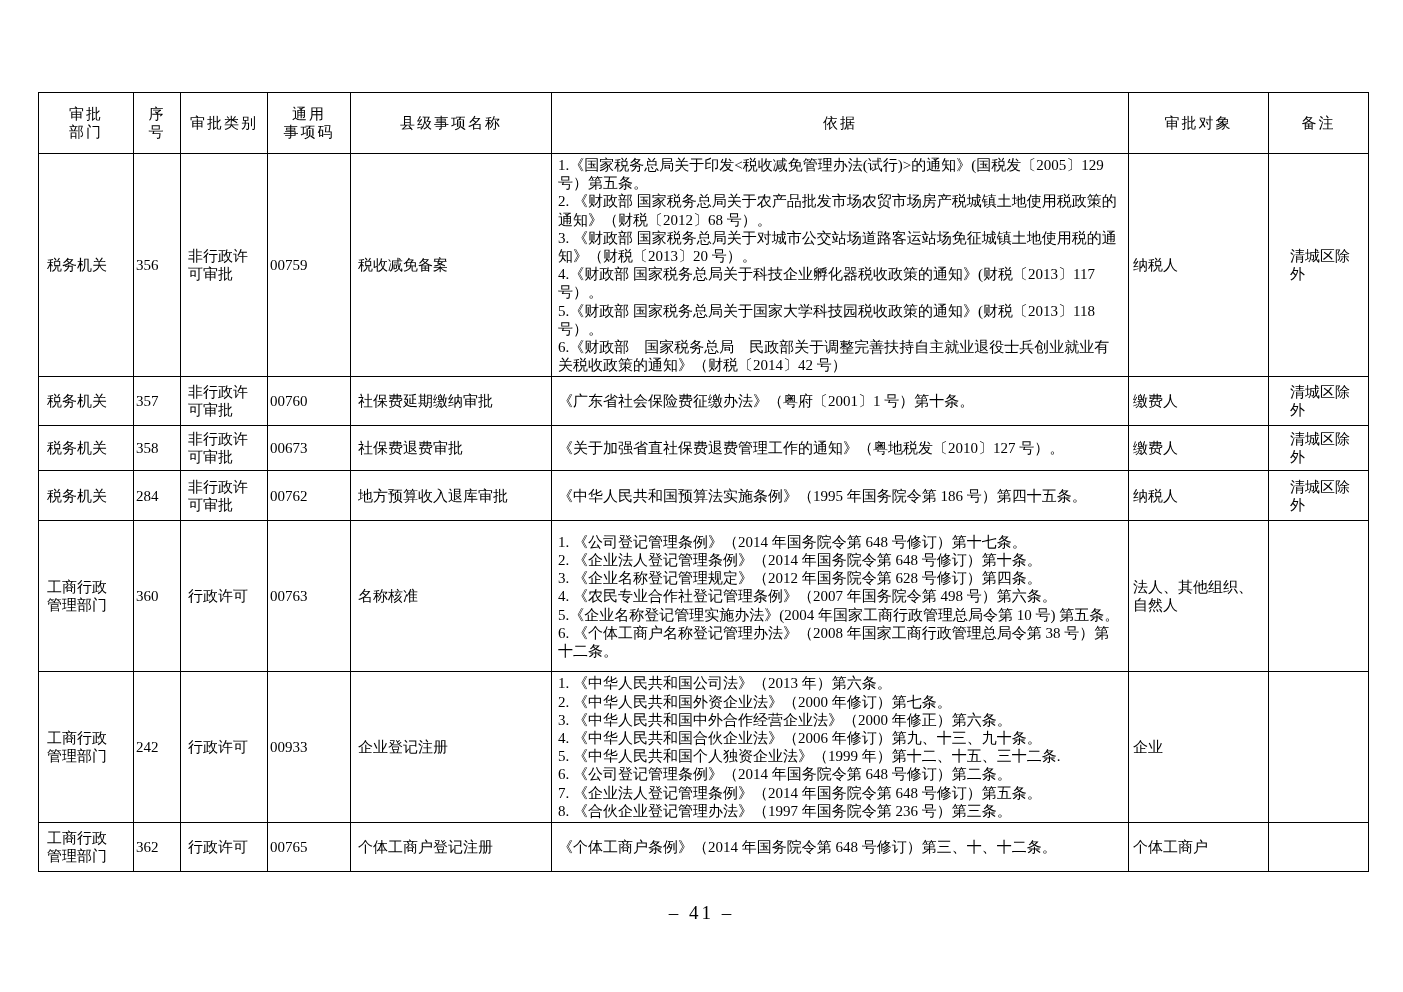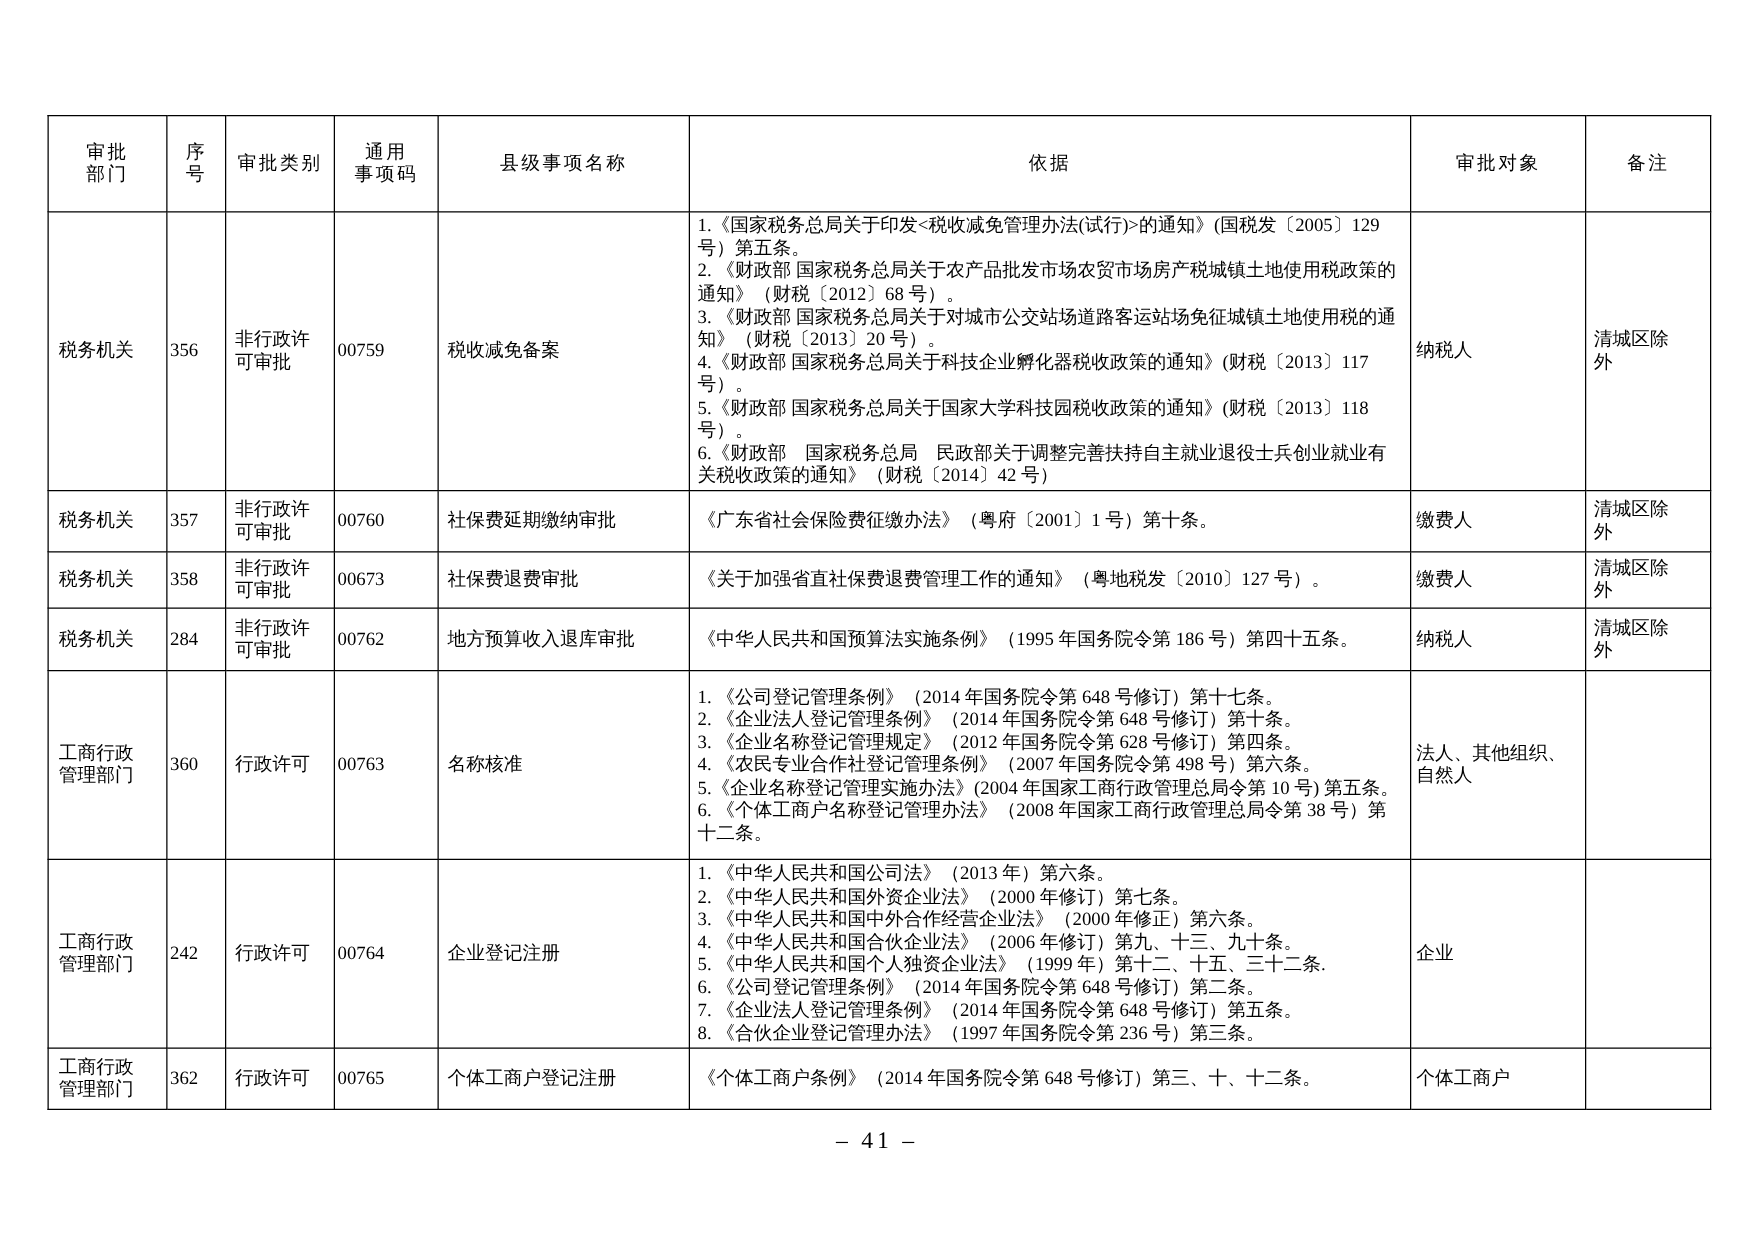--- a/index.html
+++ b/index.html
@@ -39,22 +39,22 @@
     letter-spacing: 2px;
     padding: 2px 3px;
   }
   .doc-table td { padding: 2px 8px; text-align: left; }
   td.c-serial, td.c-code { padding: 2px 2px; }
   td.c-dept   { padding: 2px 5px 2px 8px; }
   td.c-cat    { padding: 2px 7px 2px 7px; }
   td.c-name   { padding: 2px 5px 2px 7px; }
   td.c-basis  { padding: 2px 6px 2px 6px; }
   td.c-target { padding: 2px 4px 2px 4px; }
-  td.c-note   { padding: 2px 5px 2px 6px; }
-  tr.r-header { height: 77px; }
+  td.c-note   { padding: 2px 5px 2px 21px; }
+  tr.r-header { height: 61px; }
   tr.r0 { height: 218px; }
   tr.r1 { height: 49px; }
   tr.r2 { height: 45px; }
   tr.r3 { height: 50px; }
   tr.r4 { height: 151px; }
   tr.r5 { height: 143px; }
   tr.r6 { height: 49px; }
   .page-number {
     position: absolute;
     top: 902px;
@@ -161,21 +161,21 @@
 6. 《个体工商户名称登记管理办法》（2008 年国家工商行政管理总局令第 38 号）第十二条。</td>
         <td class="c-target">法人、其他组织、
 自然人</td>
         <td class="c-note"></td>
       </tr>
       <tr class="r5">
         <td class="c-dept">工商行政
 管理部门</td>
         <td class="c-serial">242</td>
         <td class="c-cat">行政许可</td>
-        <td class="c-code">00764</td>
+        <td class="c-code">00933</td>
         <td class="c-name">企业登记注册</td>
         <td class="c-basis">1. 《中华人民共和国公司法》（2013 年）第六条。
 2. 《中华人民共和国外资企业法》（2000 年修订）第七条。
 3. 《中华人民共和国中外合作经营企业法》（2000 年修正）第六条。
 4. 《中华人民共和国合伙企业法》（2006 年修订）第九、十三、九十条。
 5. 《中华人民共和国个人独资企业法》（1999 年）第十二、十五、三十二条.
 6. 《公司登记管理条例》（2014 年国务院令第 648 号修订）第二条。
 7. 《企业法人登记管理条例》（2014 年国务院令第 648 号修订）第五条。
 8. 《合伙企业登记管理办法》（1997 年国务院令第 236 号）第三条。</td>
         <td class="c-target">企业</td>

